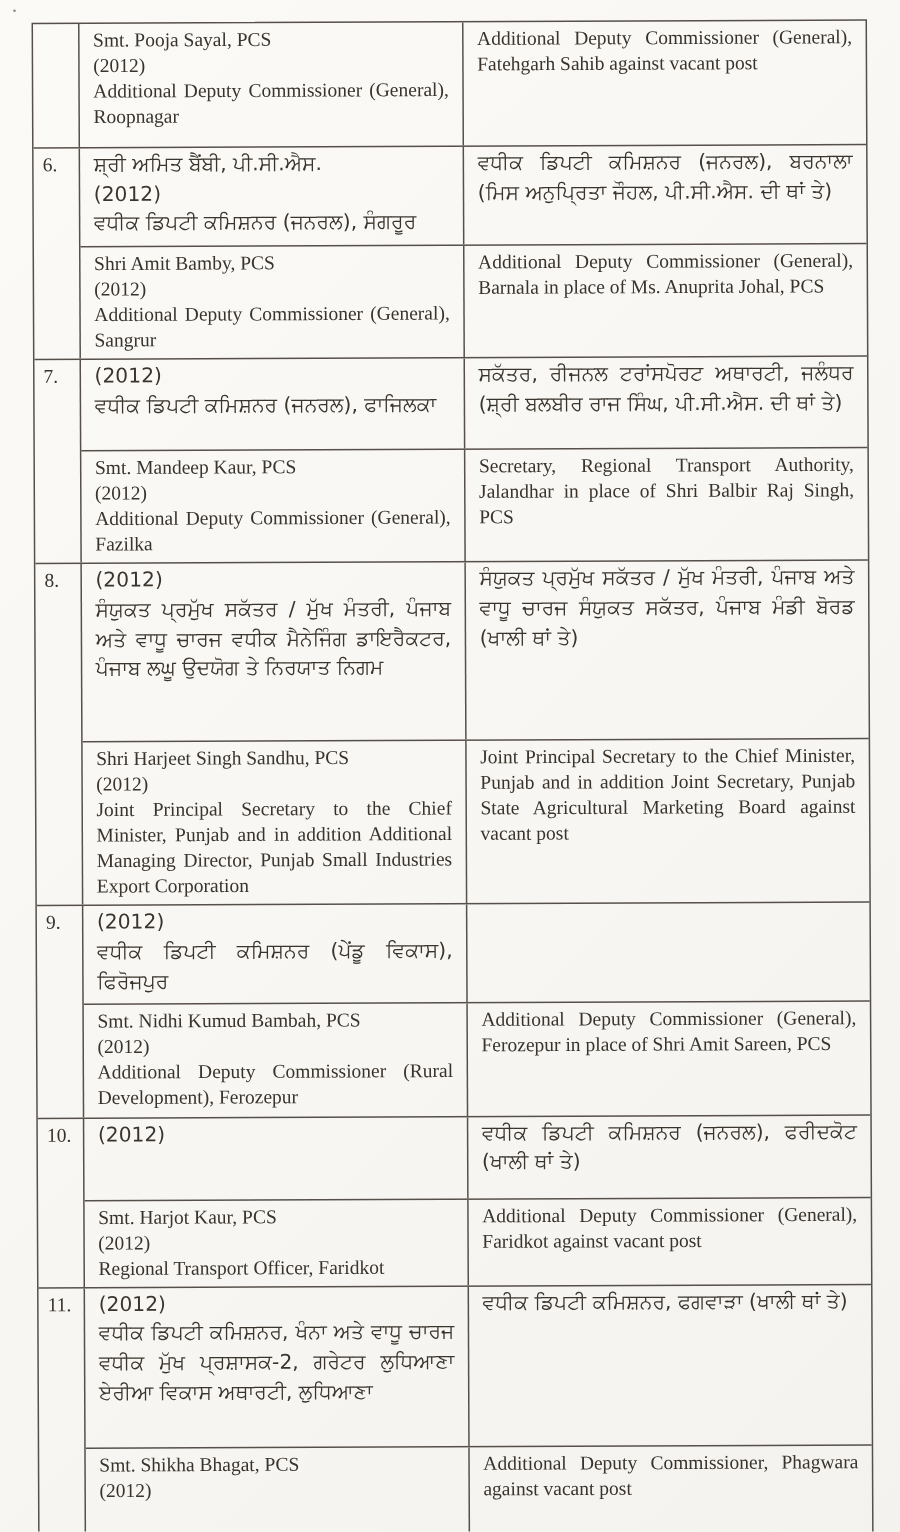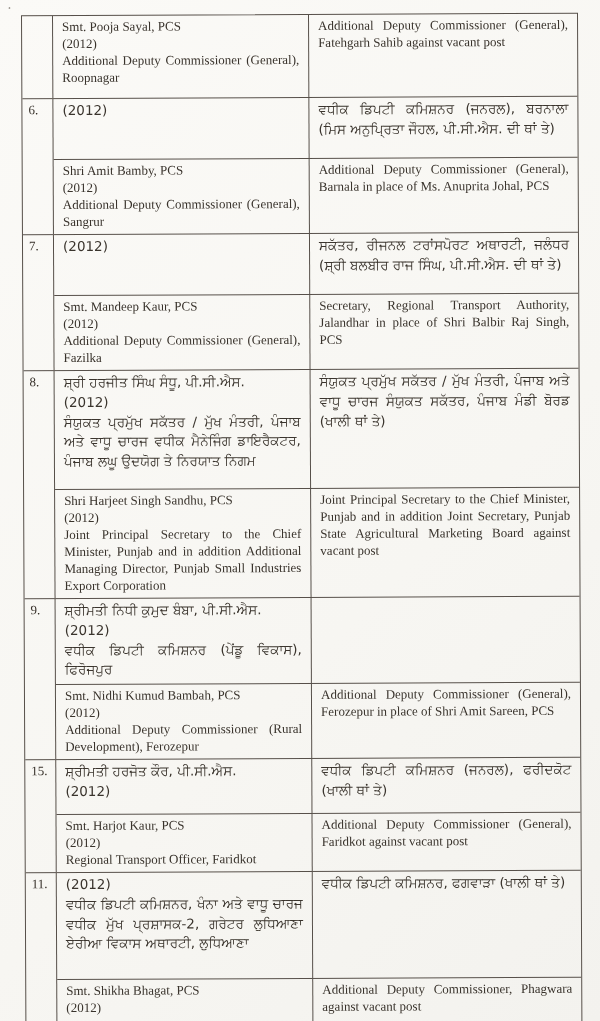--- a/index.html
+++ b/index.html
@@ -71,21 +71,23 @@
           </div>
         </div>
       </div>
     </div>
 
     <div class="t-row">
       <div class="sno-cell">6.</div>
       <div class="row-body">
         <div class="sub-row pa-row h62">
           <div class="cell cell-left">
-            <div class="pa year">(2012)</div>
+            <div class="pa name">ਸ਼੍ਰੀ ਅਮਿਤ ਬੈਂਬੀ, ਪੀ.ਸੀ.ਐਸ.</div>
+            <div class="pa year">(2012)</div>
+            <div class="pa post">ਵਧੀਕ ਡਿਪਟੀ ਕਮਿਸ਼ਨਰ (ਜਨਰਲ), ਸੰਗਰੂਰ</div>
           </div>
           <div class="cell cell-right">
             <div class="pa to">ਵਧੀਕ ਡਿਪਟੀ ਕਮਿਸ਼ਨਰ (ਜਨਰਲ), ਬਰਨਾਲਾ (ਮਿਸ ਅਨੁਪ੍ਰਿਤਾ ਜੌਹਲ, ਪੀ.ਸੀ.ਐਸ. ਦੀ ਥਾਂ ਤੇ)</div>
           </div>
         </div>
         <div class="sub-row h64">
           <div class="cell cell-left">
             <div class="en name">Shri Amit Bamby, PCS</div>
             <div class="en year">(2012)</div>
             <div class="en post">Additional Deputy Commissioner (General), Sangrur</div>
@@ -96,20 +98,21 @@
         </div>
       </div>
     </div>
 
     <div class="t-row">
       <div class="sno-cell">7.</div>
       <div class="row-body">
         <div class="sub-row pa-row h62">
           <div class="cell cell-left">
             <div class="pa year">(2012)</div>
+            <div class="pa post">ਵਧੀਕ ਡਿਪਟੀ ਕਮਿਸ਼ਨਰ (ਜਨਰਲ), ਫਾਜਿਲਕਾ</div>
           </div>
           <div class="cell cell-right">
             <div class="pa to">ਸਕੱਤਰ, ਰੀਜਨਲ ਟਰਾਂਸਪੋਰਟ ਅਥਾਰਟੀ, ਜਲੰਧਰ (ਸ਼੍ਰੀ ਬਲਬੀਰ ਰਾਜ ਸਿੰਘ, ਪੀ.ਸੀ.ਐਸ. ਦੀ ਥਾਂ ਤੇ)</div>
           </div>
         </div>
         <div class="sub-row h64">
           <div class="cell cell-left">
             <div class="en name">Smt. Mandeep Kaur, PCS</div>
             <div class="en year">(2012)</div>
             <div class="en post">Additional Deputy Commissioner (General), Fazilka</div>
@@ -119,21 +122,20 @@
           </div>
         </div>
       </div>
     </div>
 
     <div class="t-row">
       <div class="sno-cell">8.</div>
       <div class="row-body">
         <div class="sub-row pa-row h120">
           <div class="cell cell-left">
-            <div class="pa name">ਸ਼੍ਰੀ ਹਰਜੀਤ ਸਿੰਘ ਸੰਧੂ, ਪੀ.ਸੀ.ਐਸ.</div>
             <div class="pa year">(2012)</div>
             <div class="pa post">ਸੰਯੁਕਤ ਪ੍ਰਮੁੱਖ ਸਕੱਤਰ / ਮੁੱਖ ਮੰਤਰੀ, ਪੰਜਾਬ ਅਤੇ ਵਾਧੂ ਚਾਰਜ ਵਧੀਕ ਮੈਨੇਜਿੰਗ ਡਾਇਰੈਕਟਰ, ਪੰਜਾਬ ਲਘੂ ਉਦਯੋਗ ਤੇ ਨਿਰਯਾਤ ਨਿਗਮ</div>
           </div>
           <div class="cell cell-right">
             <div class="pa to">ਸੰਯੁਕਤ ਪ੍ਰਮੁੱਖ ਸਕੱਤਰ / ਮੁੱਖ ਮੰਤਰੀ, ਪੰਜਾਬ ਅਤੇ ਵਾਧੂ ਚਾਰਜ ਸੰਯੁਕਤ ਸਕੱਤਰ, ਪੰਜਾਬ ਮੰਡੀ ਬੋਰਡ (ਖਾਲੀ ਥਾਂ ਤੇ)</div>
           </div>
         </div>
         <div class="sub-row h105">
           <div class="cell cell-left">
             <div class="en name">Shri Harjeet Singh Sandhu, PCS</div>
@@ -145,44 +147,42 @@
           </div>
         </div>
       </div>
     </div>
 
     <div class="t-row">
       <div class="sno-cell">9.</div>
       <div class="row-body">
         <div class="sub-row pa-row h60">
           <div class="cell cell-left">
-            <div class="pa name">ਸ਼੍ਰੀਮਤੀ ਨਿਧੀ ਕੁਮੁਦ ਬੰਬਾ, ਪੀ.ਸੀ.ਐਸ.</div>
             <div class="pa year">(2012)</div>
             <div class="pa post">ਵਧੀਕ ਡਿਪਟੀ ਕਮਿਸ਼ਨਰ (ਪੇਂਡੂ ਵਿਕਾਸ), ਫਿਰੋਜਪੁਰ</div>
           </div>
         </div>
         <div class="sub-row h70">
           <div class="cell cell-left">
             <div class="en name">Smt. Nidhi Kumud Bambah, PCS</div>
             <div class="en year">(2012)</div>
             <div class="en post">Additional Deputy Commissioner (Rural Development), Ferozepur</div>
           </div>
           <div class="cell cell-right">
             <div class="en to">Additional Deputy Commissioner (General), Ferozepur in place of Shri Amit Sareen, PCS</div>
           </div>
         </div>
       </div>
     </div>
 
     <div class="t-row">
-      <div class="sno-cell">15.</div>
+      <div class="sno-cell">10.</div>
       <div class="row-body">
         <div class="sub-row pa-row h56">
           <div class="cell cell-left">
-            <div class="pa name">ਸ਼੍ਰੀਮਤੀ ਹਰਜੋਤ ਕੌਰ, ਪੀ.ਸੀ.ਐਸ.</div>
             <div class="pa year">(2012)</div>
           </div>
           <div class="cell cell-right">
             <div class="pa to">ਵਧੀਕ ਡਿਪਟੀ ਕਮਿਸ਼ਨਰ (ਜਨਰਲ), ਫਰੀਦਕੋਟ (ਖਾਲੀ ਥਾਂ ਤੇ)</div>
           </div>
         </div>
         <div class="sub-row h52">
           <div class="cell cell-left">
             <div class="en name">Smt. Harjot Kaur, PCS</div>
             <div class="en year">(2012)</div>

